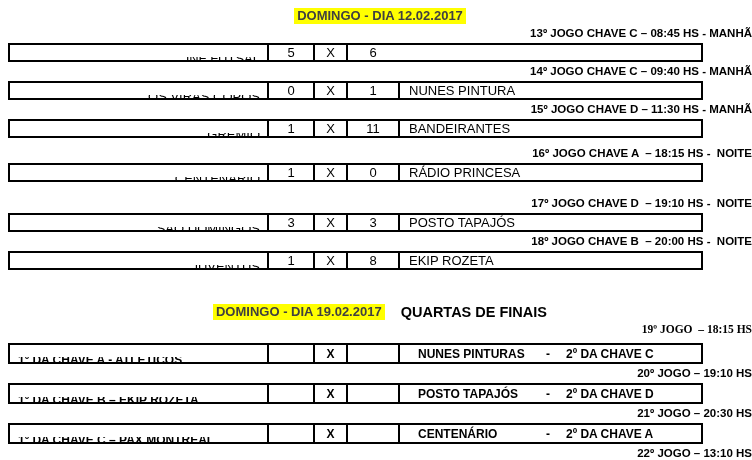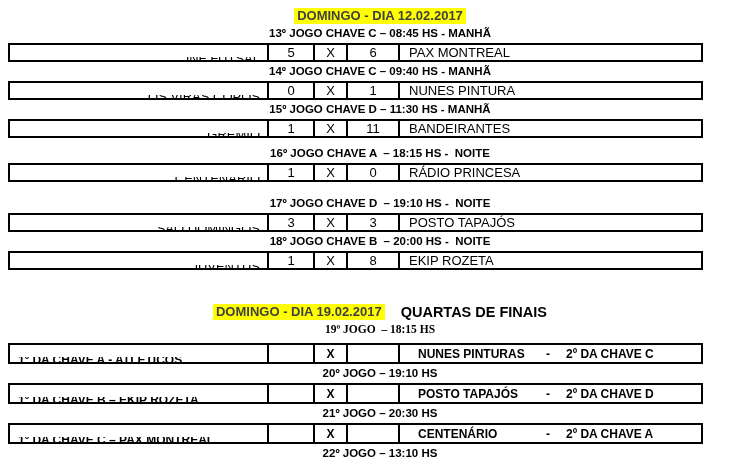--- a/index.html
+++ b/index.html
@@ -15,21 +15,21 @@
   }
   .quartas-label {
     display:inline-block; color:#000; font-weight:700; font-size:14.5px;
     line-height:16px; margin-left:16px; vertical-align:bottom;margin-top:16px;
   }
   .game { margin-top:2px; }
   .game.gap-sm  { margin-top:8px; }
   .game.gap-md  { margin-top:14px; }
   .sec2-title { margin-top:18px; }
   .game-header {
-    width:744px; margin-left:8px; text-align:center;
+    width:744px; margin-left:8px; text-align:right;
     font-weight:700; font-size:11.5px; line-height:14px;
     white-space:pre; margin-bottom:3px;
   }
   .game-header.big-gap { margin-bottom:7px;font-family:Liberation Serif, serif; }
   .match-row {
     width:695px; margin-left:8px; box-sizing:border-box;
     border:2px solid #000; background:#fff;
     display:grid; grid-template-columns:257px 46px 33px 52px 1fr;
     align-items:stretch; height:19px;
   }
@@ -59,21 +59,20 @@
     <span class="hl">DOMINGO - DIA 12.02.2017</span>
   </div>
 
   <div class="game">
     <div class="game-header">13º JOGO CHAVE C – 08:45 HS - MANHÃ</div>
     <div class="match-row">
       <div class="cell team-home">JNF FUTSAL</div>
       <div class="cell score">5</div>
       <div class="cell xcell">X</div>
       <div class="cell score">6</div>
-      <div class="cell team-away">PAX MONTREAL</div>
     </div>
   </div>
 
   <div class="game">
     <div class="game-header">14º JOGO CHAVE C – 09:40 HS - MANHÃ</div>
     <div class="match-row">
       <div class="cell team-home">OS VIRAS COPOS</div>
       <div class="cell score">0</div>
       <div class="cell xcell">X</div>
       <div class="cell score">1</div>

